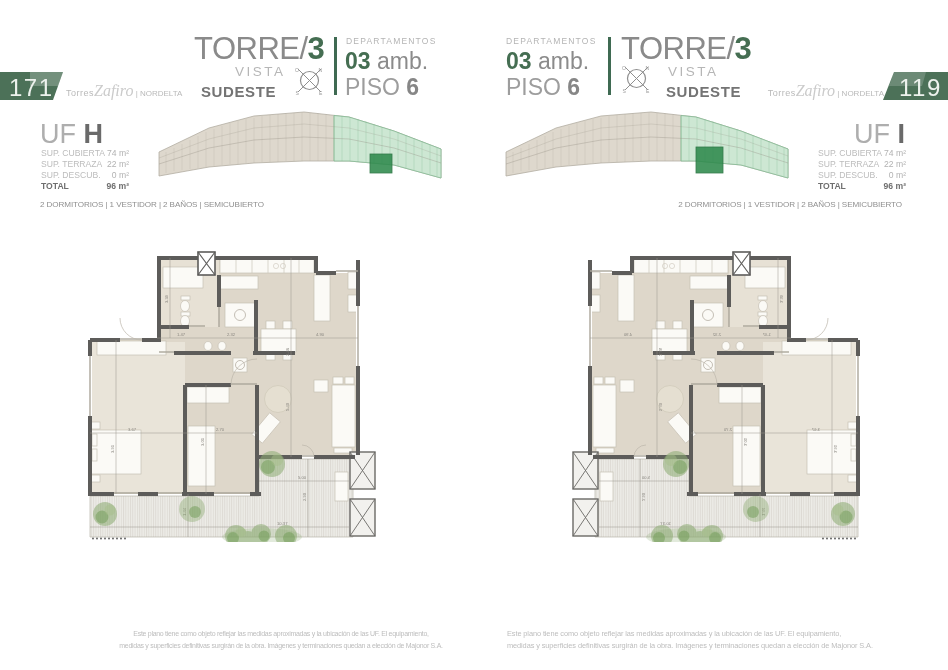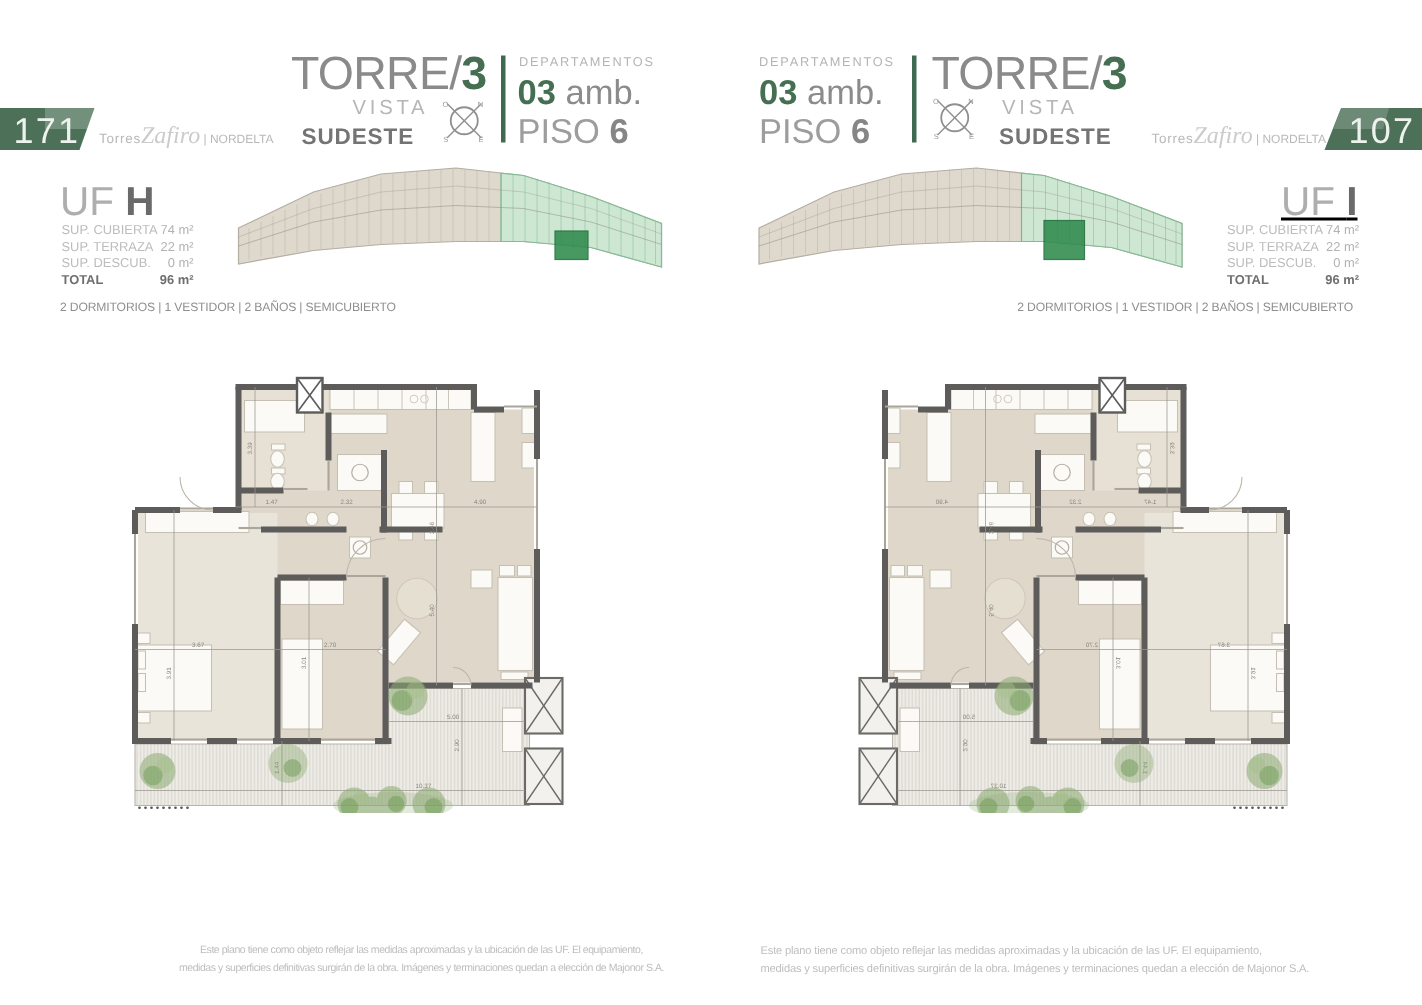--- a/index.html
+++ b/index.html
@@ -69,23 +69,23 @@
 </svg>
 
 <div class="abs" style="left:754px;top:82px;width:130px;color:#b9b9b9;text-align:right;">
   <span style="font-size:9px;letter-spacing:.5px;">Torres</span><span style="font-family:'Liberation Serif',serif;font-style:italic;font-size:16px;color:#cbcbcb;">Zafiro</span><span style="font-size:8px;"> | NORDELTA</span>
 </div>
 
 <svg class="abs" style="left:878px;top:70px;width:70px;height:34px" viewBox="0 0 70 34">
   <polygon points="16,2 70,2 70,30 5,30" fill="#4c7158"></polygon>
   <polygon points="16,2 48,2 44,16 11,16" fill="#ffffff" opacity="0.18"></polygon>
 </svg>
-<div class="abs badge-num" style="left:899px;top:74px;">107</div>
-
-<div class="abs" style="left:775px;top:121px;width:130px;text-align:right;font-size:27px;line-height:1;white-space:nowrap;text-decoration:underline;"><span style="color:#aeaeae;">UF </span><b style="color:#6a6a6a;">I</b></div>
+<div class="abs badge-num" style="left:899px;top:74px;">119</div>
+
+<div class="abs" style="left:775px;top:121px;width:130px;text-align:right;font-size:27px;line-height:1;white-space:nowrap;"><span style="color:#aeaeae;">UF </span><b style="color:#6a6a6a;">I</b></div>
 <div class="abs" style="left:818px;top:148px;width:88px;font-size:8.6px;line-height:11px;color:#bcbcbc;">
   <div>SUP. CUBIERTA<span style="float:right;color:#b2b2b2;">74 m²</span></div>
   <div>SUP. TERRAZA<span style="float:right;color:#b2b2b2;">22 m²</span></div>
   <div>SUP. DESCUB.<span style="float:right;color:#b2b2b2;">0 m²</span></div>
   <div style="color:#6f6f6f;font-weight:bold;">TOTAL<span style="float:right;">96 m²</span></div>
 </div>
 <div class="abs" style="right:46px;top:200px;font-size:8.1px;color:#8f8f8f;letter-spacing:-0.1px;white-space:nowrap;">2 DORMITORIOS | 1 VESTIDOR | 2 BAÑOS | SEMICUBIERTO</div>
 
 <svg width="0" height="0" style="position:absolute">
 <defs>

